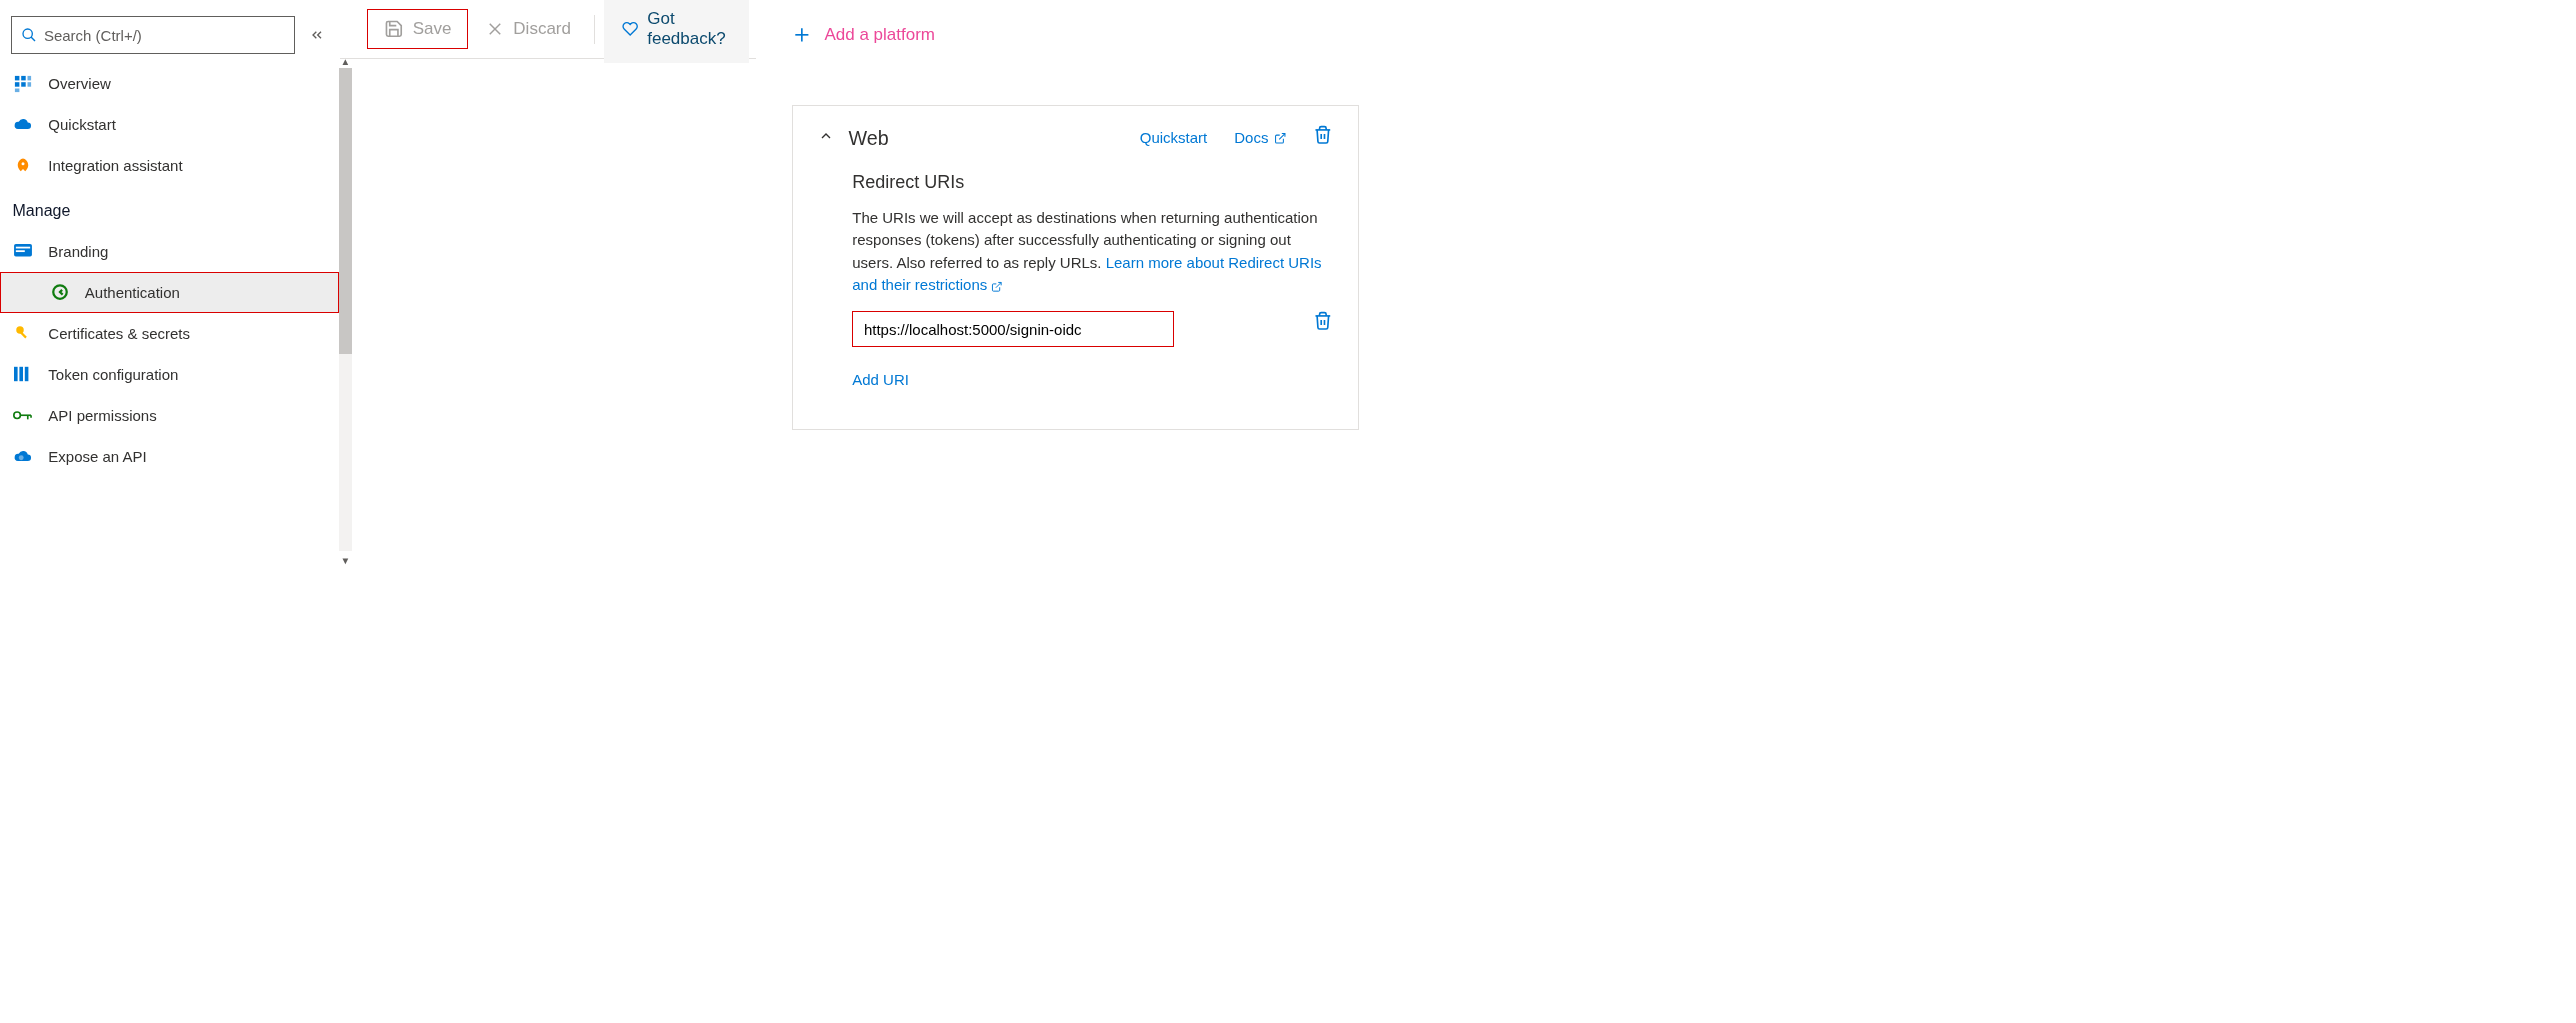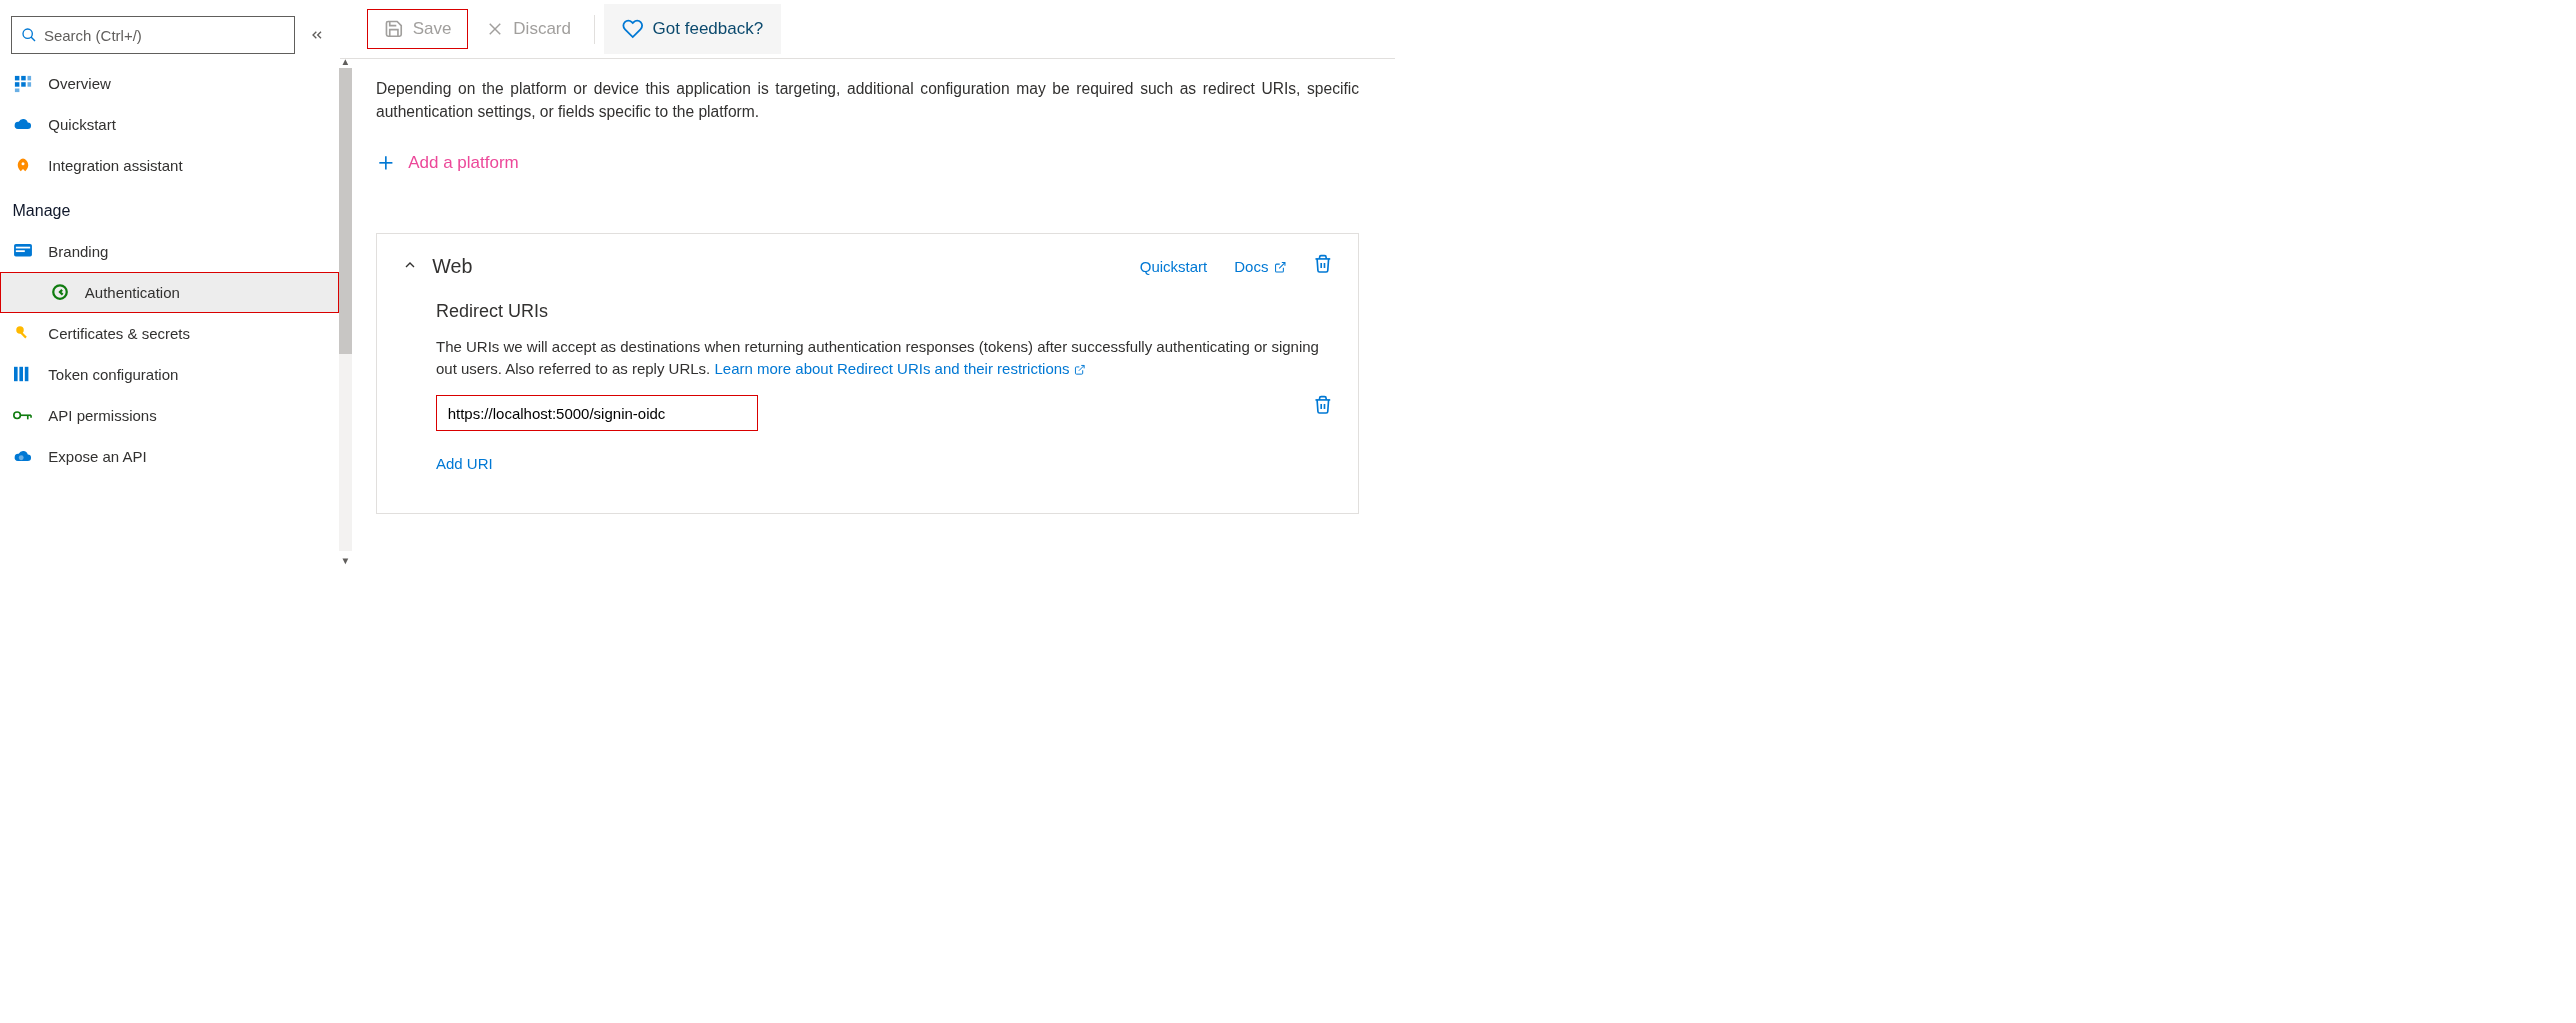--- a/index.html
+++ b/index.html
@@ -110,21 +110,21 @@
     justify-content: center;
     font-size: 9.8px;
     color: #605e5c;
   }
   .sidebar-scroll-arrow.up { top: 55px; }
   .sidebar-scroll-arrow.down { top: 554px; }
   
   .main {
     flex: 1;
     display: flex;
-    flex-direction: column;
+    flex-direction: row;
   }
   .toolbar {
     height: 59px;
     border-bottom: 0.9px solid #e1dfdd;
     display: flex;
     align-items: center;
     padding: 0 7.2px 0 27px;
     gap: 3.6px;
   }
   .tbtn {
@@ -384,21 +384,20 @@
       <div class="toolbar-sep"></div>
       <div class="tbtn feedback">
         <svg width="21.5" height="21.5" viewBox="0 0 24 24" stroke-width="2">
             <path d="M20.84 4.61a5.5 5.5 0 0 0-7.78 0L12 5.67l-1.06-1.06a5.5 5.5 0 0 0-7.78 7.78l1.06 1.06L12 21.23l7.78-7.78 1.06-1.06a5.5 5.5 0 0 0 0-7.78z"></path>
           </svg>
         <span>Got feedback?</span>
       </div>
     </div>
 
     <div class="content">
-      <p class="intro">Depending on the platform or device this application is targeting, additional configuration may be required such as redirect URIs, specific authentication settings, or fields specific to the platform.</p>
 
       <div class="add-platform">
         <svg width="19.7" height="19.7" viewBox="0 0 24 24" fill="none" stroke="#0078d4" stroke-width="2">
             <line x1="12" y1="4" x2="12" y2="20"></line>
             <line x1="4" y1="12" x2="20" y2="12"></line>
           </svg>
         <span class="text">Add a platform</span>
       </div>
 
       <div class="card">

